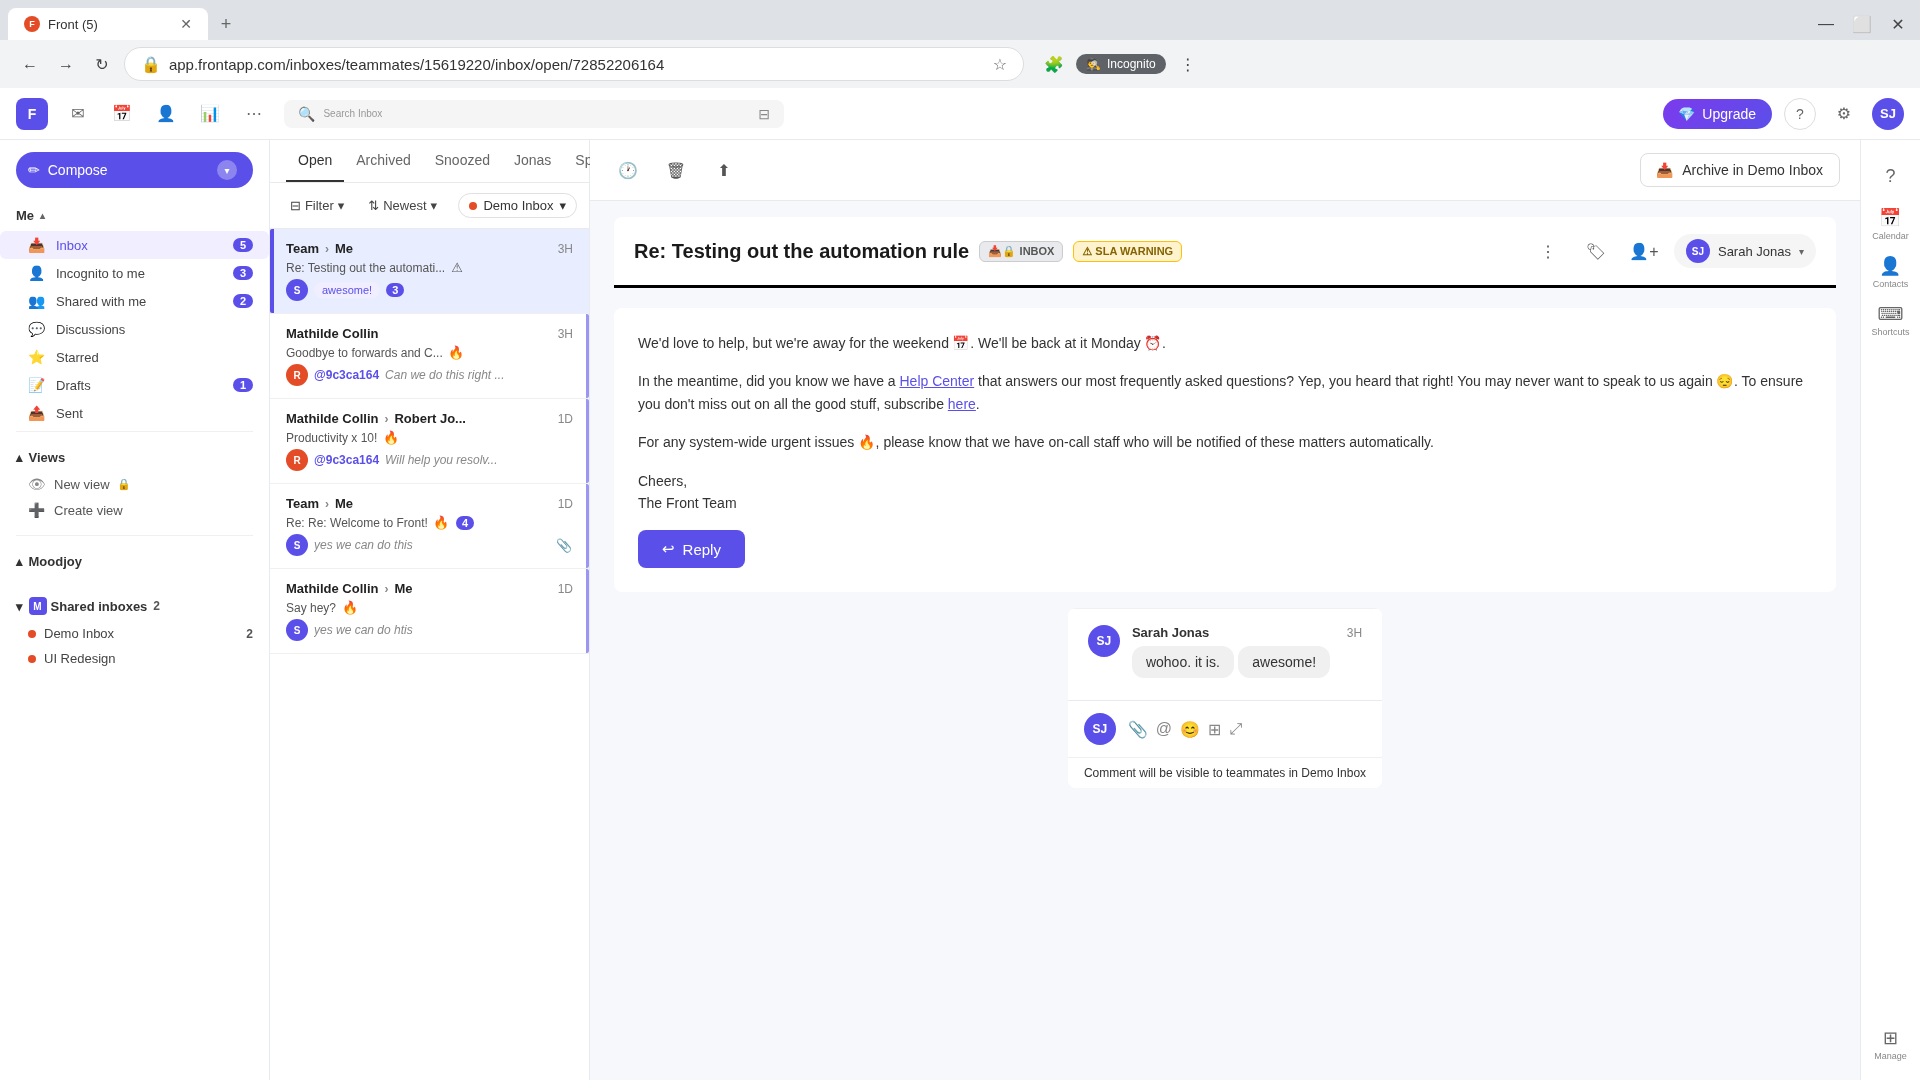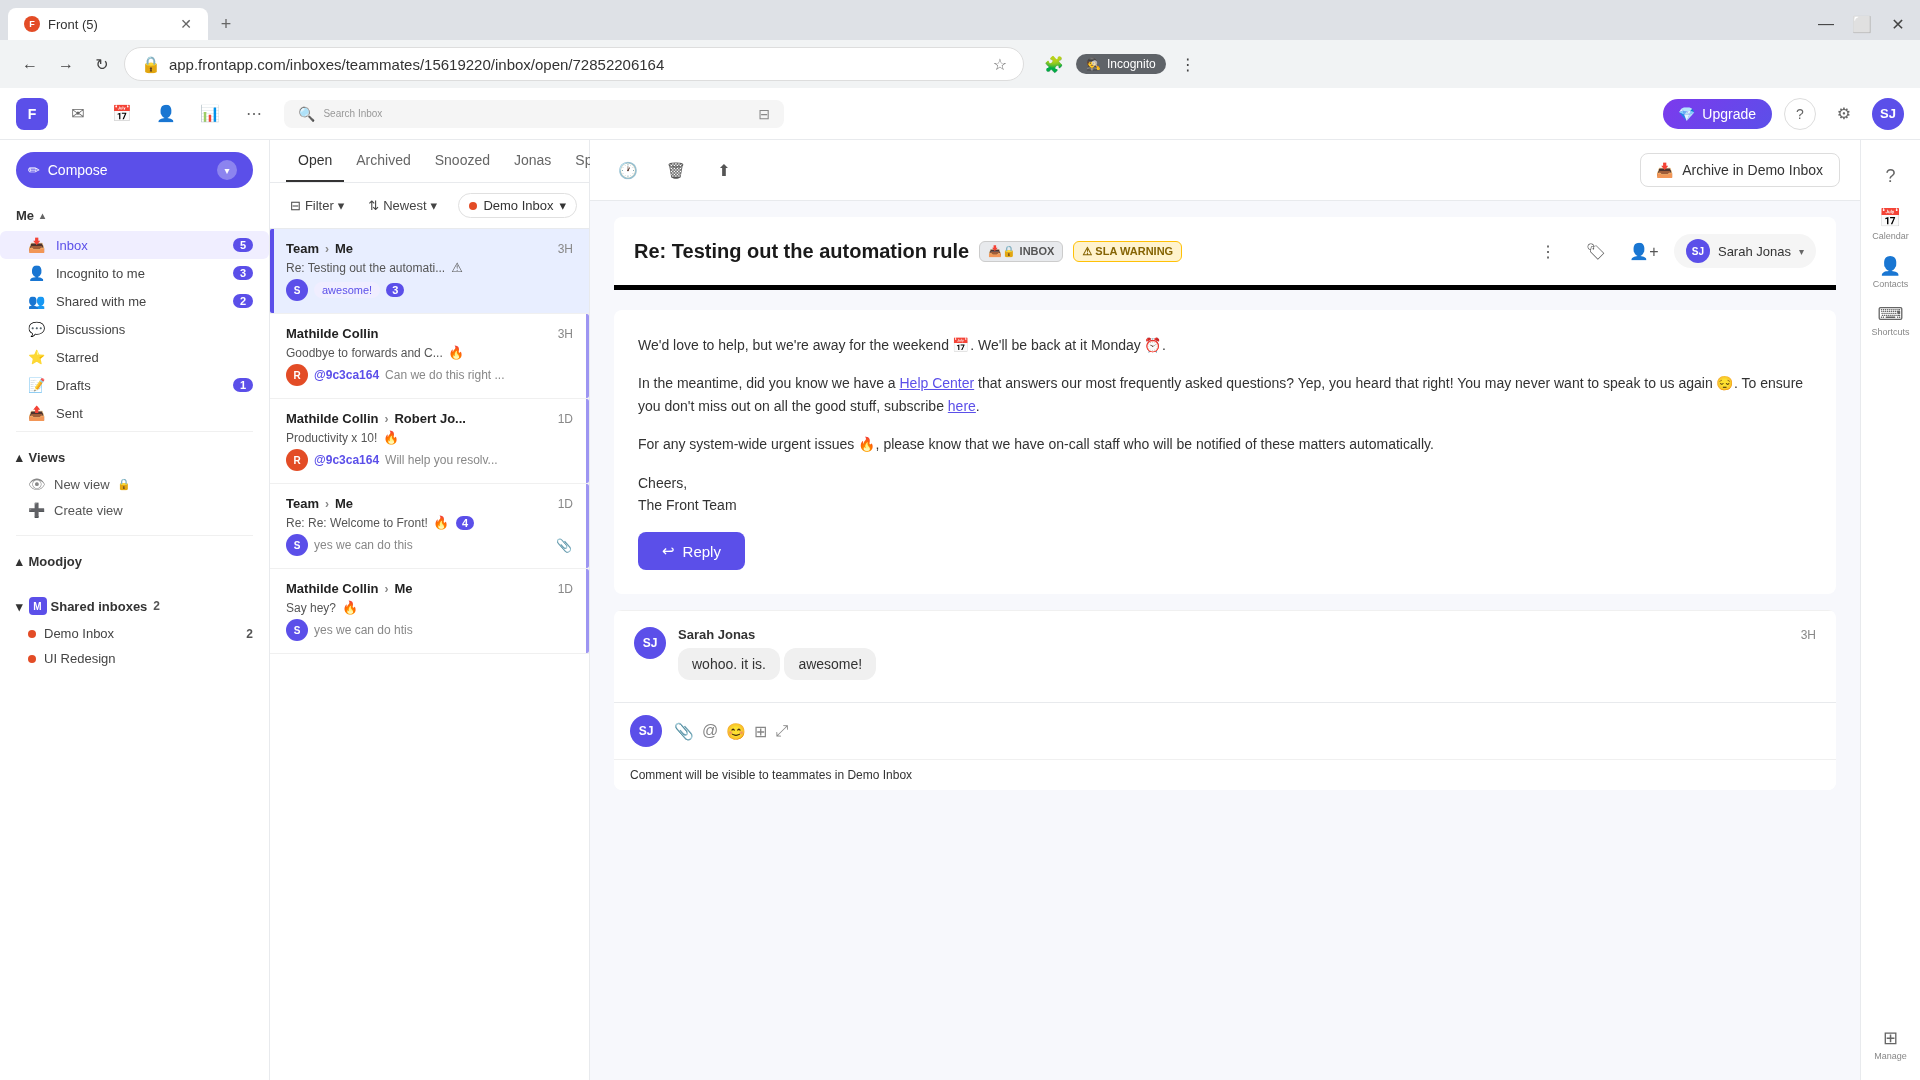--- a/index.html
+++ b/index.html
@@ -64,34 +64,34 @@
     .inbox-dot { width: 8px; height: 8px; border-radius: 50%; background: #e34c26; }
     .conv-item { padding: 12px 16px; cursor: pointer; border-bottom: 1px solid #f0f0f0; position: relative; }
     .conv-item.active { background: #e8eeff; }
     .conv-item-header { display: flex; align-items: center; justify-content: space-between; margin-bottom: 4px; }
     .conv-sender { font-size: 13px; font-weight: 600; color: #222; display: flex; align-items: center; gap: 6px; }
     .conv-sender-arrow { color: #888; font-size: 12px; }
     .conv-time { font-size: 12px; color: #888; }
     .conv-subject { font-size: 12px; color: #555; white-space: nowrap; overflow: hidden; text-overflow: ellipsis; display: flex; align-items: center; gap: 6px; margin-bottom: 4px; }
     .conv-preview-row { display: flex; align-items: center; gap: 6px; }
     .conv-avatar { width: 22px; height: 22px; border-radius: 50%; display: flex; align-items: center; justify-content: center; font-size: 10px; font-weight: bold; color: white; flex-shrink: 0; }
-    .conv-preview { font-size: 12px; color: #888; flex: 1; white-space: nowrap; overflow: hidden; text-overflow: ellipsis; }
+    .conv-preview { font-size: 12px; color: #888; flex: 1; white-space: nowrap; overflow: hidden; text-overflow: ellipsis; font-style: italic; }
     .conv-badge { background: #5b4fe9; color: white; border-radius: 10px; padding: 1px 6px; font-size: 11px; font-weight: 600; }
     .conv-tag { background: #f0eeff; color: #5b4fe9; border-radius: 10px; padding: 2px 8px; font-size: 11px; }
     .conv-mention { color: #5b4fe9; font-weight: 600; font-size: 12px; }
     .conv-warning { font-size: 13px; }
     .conv-fire { font-size: 13px; }
     .conv-attach { color: #888; font-size: 13px; }
 
     
     .email-detail { flex: 1; display: flex; flex-direction: column; overflow: hidden; background: #f7f8fc; }
     .email-toolbar { display: flex; align-items: center; padding: 12px 20px; background: #fff; border-bottom: 1px solid #e8eaed; gap: 12px; }
     .toolbar-icon-btn { width: 36px; height: 36px; display: flex; align-items: center; justify-content: center; color: #555; cursor: pointer; border-radius: 6px; font-size: 16px; }
     .archive-btn { display: flex; align-items: center; gap: 8px; background: #fff; border: 1px solid #ddd; border-radius: 8px; padding: 8px 16px; cursor: pointer; font-size: 14px; color: #333; margin-left: auto; }
-    .email-content { flex: 1; overflow-y: auto; padding: 20px 24px; display: flex; flex-direction: column; gap: 16px; }
+    .email-content { flex: 1; overflow-y: auto; padding: 20px 24px; display: flex; flex-direction: column; gap: 16px; align-items: center; }
     .email-subject { font-size: 20px; font-weight: 700; color: #1a1a1a; flex: 1; display: flex; align-items: center; gap: 10px; flex-wrap: wrap; }
     .badge-inbox { background: #e8eaed; border-radius: 6px; padding: 3px 8px; font-size: 11px; font-weight: 600; color: #555; display: flex; align-items: center; gap: 4px; border: 1px solid #ccc; }
     .badge-sla { background: #fff3cd; border-radius: 6px; padding: 3px 8px; font-size: 11px; font-weight: 600; color: #856404; display: flex; align-items: center; gap: 4px; border: 1px solid #ffc107; }
     .email-body-card { background: #fff; border-radius: 8px; padding: 24px; }
     .email-body-text { font-size: 14px; color: #333; line-height: 1.6; margin-bottom: 16px; }
     .email-body-text a { color: #5b4fe9; }
     .reply-btn { display: inline-flex; align-items: center; gap: 8px; background: #5b4fe9; color: white; border-radius: 8px; padding: 10px 24px; cursor: pointer; font-size: 15px; font-weight: 500; }
     .comment-section { background: #fff; border-radius: 8px; overflow: hidden; }
     .comment { display: flex; gap: 12px; padding: 16px 20px; border-top: 1px solid #f0f0f0; }
     .comment-avatar { width: 32px; height: 32px; border-radius: 50%; display: flex; align-items: center; justify-content: center; font-size: 12px; font-weight: bold; color: white; flex-shrink: 0; background: #5b4fe9; }
@@ -426,21 +426,21 @@
       <div class="toolbar-icon-btn" title="Snooze">🕐</div>
       <div class="toolbar-icon-btn" title="Trash">🗑</div>
       <div class="toolbar-icon-btn" title="Move">⬆</div>
       <div class="archive-btn">
         <span>📥</span>
         <span>Archive in Demo Inbox</span>
       </div>
     </div>
 
     <div style="padding:16px 24px 0;background:#f7f8fc;">
-      <div style="display:flex;align-items:center;justify-content:flex-start;padding:16px 20px;background:#fff;border-radius:8px 8px 0 0;border-bottom:5px solid #000000;">
+      <div style="display:flex;align-items:center;justify-content:flex-start;padding:16px 20px;background:#fff;border-radius:8px 8px 0 0;border-bottom:3px solid #000000;">
         <div class="email-subject">
           <span>Re: Testing out the automation rule</span>
           <span class="badge-inbox">
             <span>📥🔒</span>
             INBOX
           </span>
           <span class="badge-sla">⚠ SLA WARNING</span>
         </div>
         <div style="display:flex;align-items:center;gap:12px;">
           <div class="toolbar-icon-btn">⋮</div>

